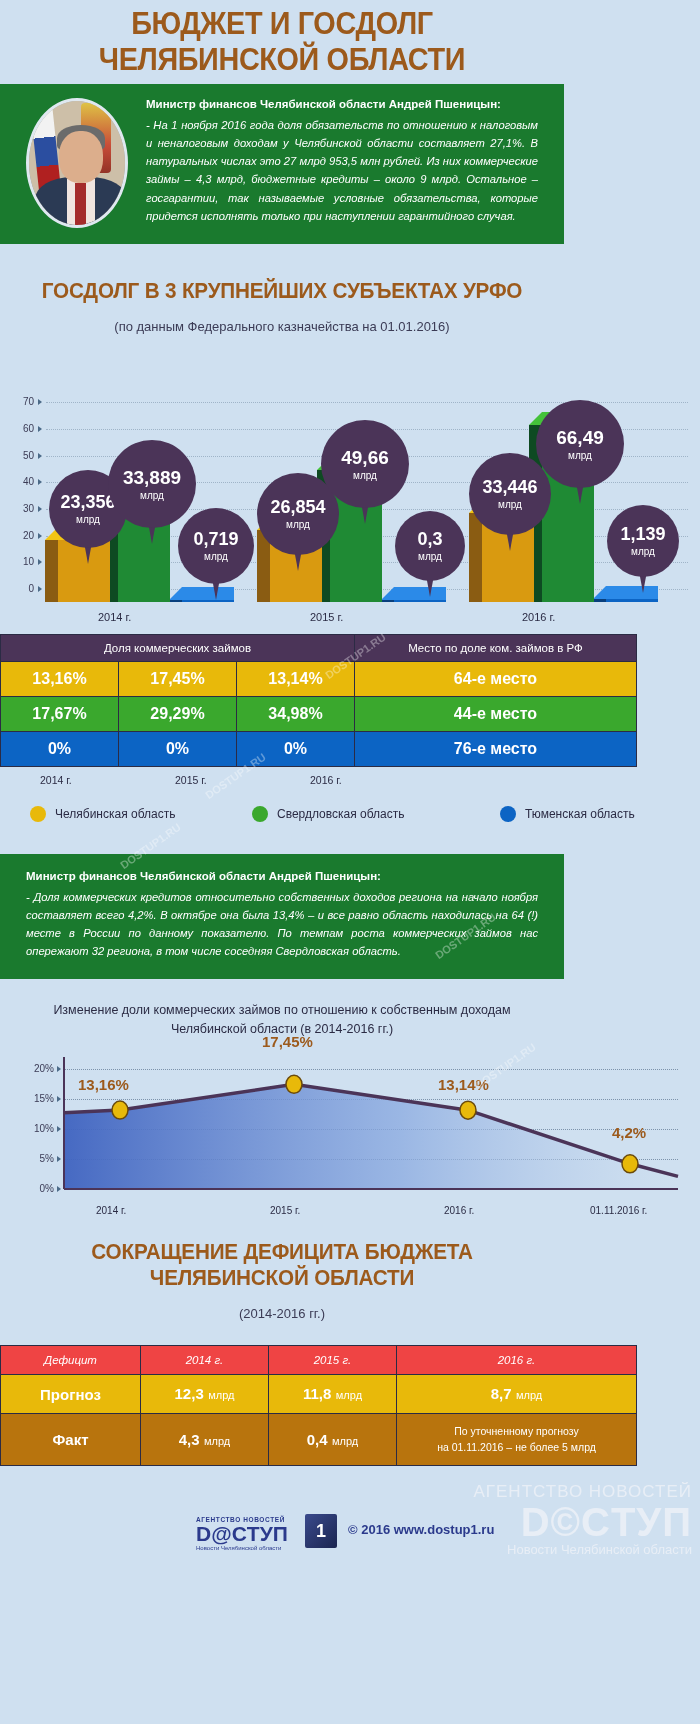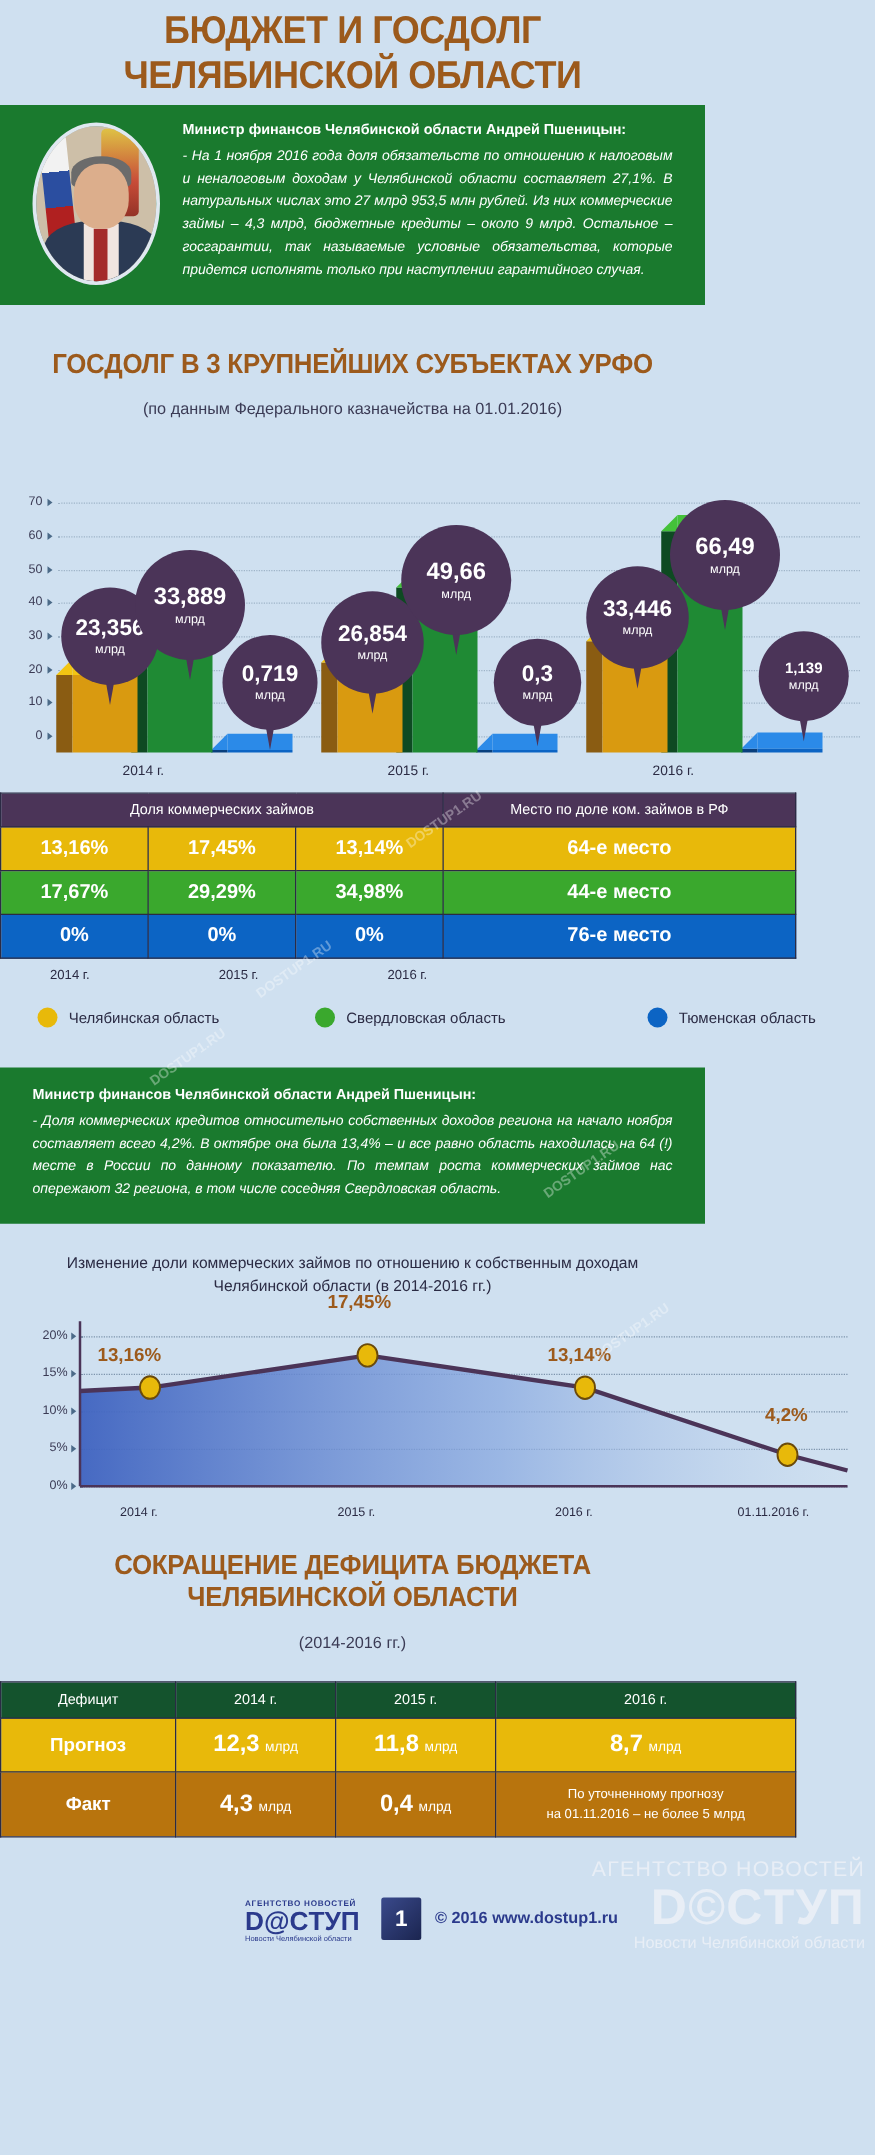--- a/index.html
+++ b/index.html
@@ -122,27 +122,27 @@
   .linechart { position:relative; width:700px; height:200px; }
   .ln-ylbl { position:absolute; font-size:10px; color:#3b3b55; width:28px; text-align:right; }
   .ln-xlbl { position:absolute; font-size:10px; color:#2b2b44;
        font-family:"Liberation Sans Narrow","Liberation Sans",sans-serif; }
   .ln-dlbl { position:absolute; font-size:15px; font-weight:bold; color:#9c5a1c;
        font-family:"Liberation Sans Narrow","Liberation Sans",sans-serif; }
 
   
   .tbl2 { width: 636px; margin: 0 auto; border-collapse: collapse; table-layout: fixed; }
   .tbl2 td { border: 1px solid #2b2b44; text-align:center; }
-  .tbl2 .hdrow td { background:#14532d; color:#fff; font-size:11.5px; padding:8px 2px;
-       font-family:"Liberation Sans Narrow","Liberation Sans",sans-serif; }
+  .tbl2 .hdrow td { background:#ef4444; color:#fff; font-size:11.5px; padding:8px 2px;
+       font-family:"Liberation Sans Narrow","Liberation Sans",sans-serif;font-style:italic; }
   .tbl2 .rowA td { background:#e8b90a; color:#fff; padding: 10px 2px; }
   .tbl2 .rowB td { background:#b8740d; color:#fff; padding: 10px 2px; }
   .tbl2 .rlbl { font-weight:bold; font-size:15px;
        font-family:"Liberation Sans Narrow","Liberation Sans",sans-serif;}
-  .tbl2 .num { font-weight:bold; font-size:19px;
+  .tbl2 .num { font-weight:bold; font-size:15px;
        font-family:"Liberation Sans Narrow","Liberation Sans",sans-serif;}
   .tbl2 .unit { font-weight:normal; font-size:11px; }
   .tbl2 .note { font-size:10.5px; line-height:1.45;
        font-family:"Liberation Sans Narrow","Liberation Sans",sans-serif;}
 
   
   .footer { position:relative; width:700px; height:118px; }
   .logo-small { position:absolute; left:196px; top:50px; }
   .logo-small .cap { font-size:6.5px; color:#2b3a8c; letter-spacing:0.6px; font-weight:bold;
      font-family:"Liberation Sans Narrow","Liberation Sans",sans-serif; }
@@ -317,21 +317,21 @@
         <div class="v" style="font-size: 18px;">33,446</div>
         <div class="u">млрд</div>
       </div>
       <div class="bubble-tail" style="left: 506px; top: 195px;"></div>
       <div class="bubble" style="left: 536px; top: 66px; width: 88px; height: 88px;">
         <div class="v" style="font-size: 19px;">66,49</div>
         <div class="u">млрд</div>
       </div>
       <div class="bubble-tail" style="left: 576px; top: 148px;"></div>
       <div class="bubble" style="left: 607px; top: 171px; width: 72px; height: 72px;">
-        <div class="v" style="font-size: 12px;">1,139</div>
+        <div class="v" style="font-size: 18px;">1,139</div>
         <div class="u">млрд</div>
       </div>
       <div class="bubble-tail" style="left: 639px; top: 237px;"></div>
     </div>
 
   <table class="tbl1" id="tbl1">
       <colgroup>
         <col style="width:118px">
         <col style="width:118px">
         <col style="width:118px">
@@ -370,21 +370,21 @@
 
   <div class="legend" id="legend" style="position: relative; height: 22px;">
       <div class="li" style="position: absolute; left: 30px; text-align: center;">
         <span class="dot" style="background:#e8b90a"></span>
         <span class="lbl">Челябинская область</span>
       </div>
       <div class="li" style="position: absolute; left: 252px;">
         <span class="dot" style="background:#3aa82d"></span>
         <span class="lbl">Свердловская область</span>
       </div>
-      <div class="li" style="position: absolute; left: 500px; margin-left: 18px;">
+      <div class="li" style="position: absolute; left: 500px;">
         <span class="dot" style="background:#0c64c4"></span>
         <span class="lbl">Тюменская область</span>
       </div>
     </div>
 
   <div style="height:26px"></div>
   <div class="quote-block noportrait">
     <div class="quote-name">Министр финансов Челябинской области Андрей Пшеницын:</div>
     <div class="quote-text">- Доля коммерческих кредитов относительно собственных доходов региона на начало ноября составляет всего 4,2%. В октябре она была 13,4% – и все равно область находилась на 64 (!) месте в России по данному показателю. По темпам роста коммерческих займов нас опережают 32 региона, в том числе соседняя Свердловская область.</div>
   </div>

